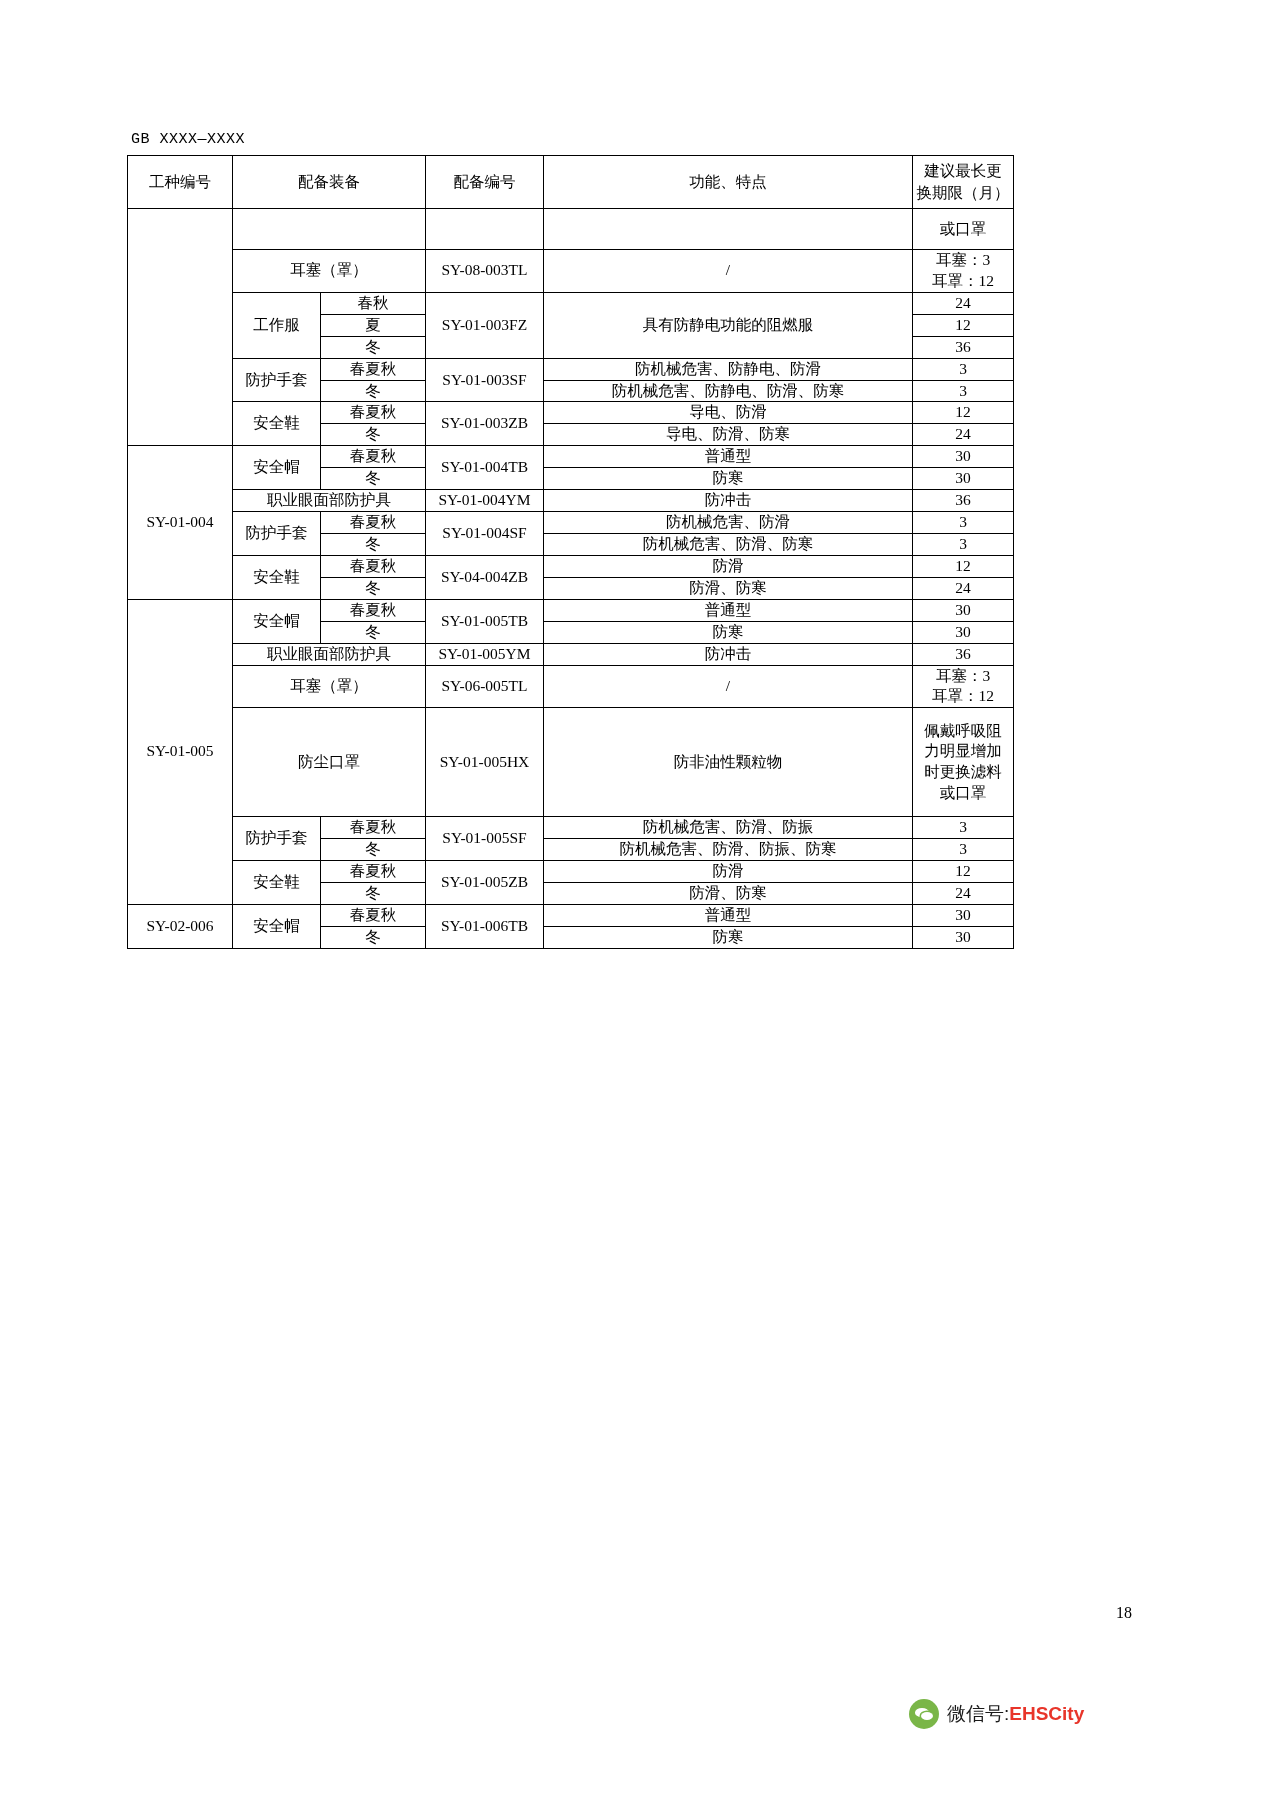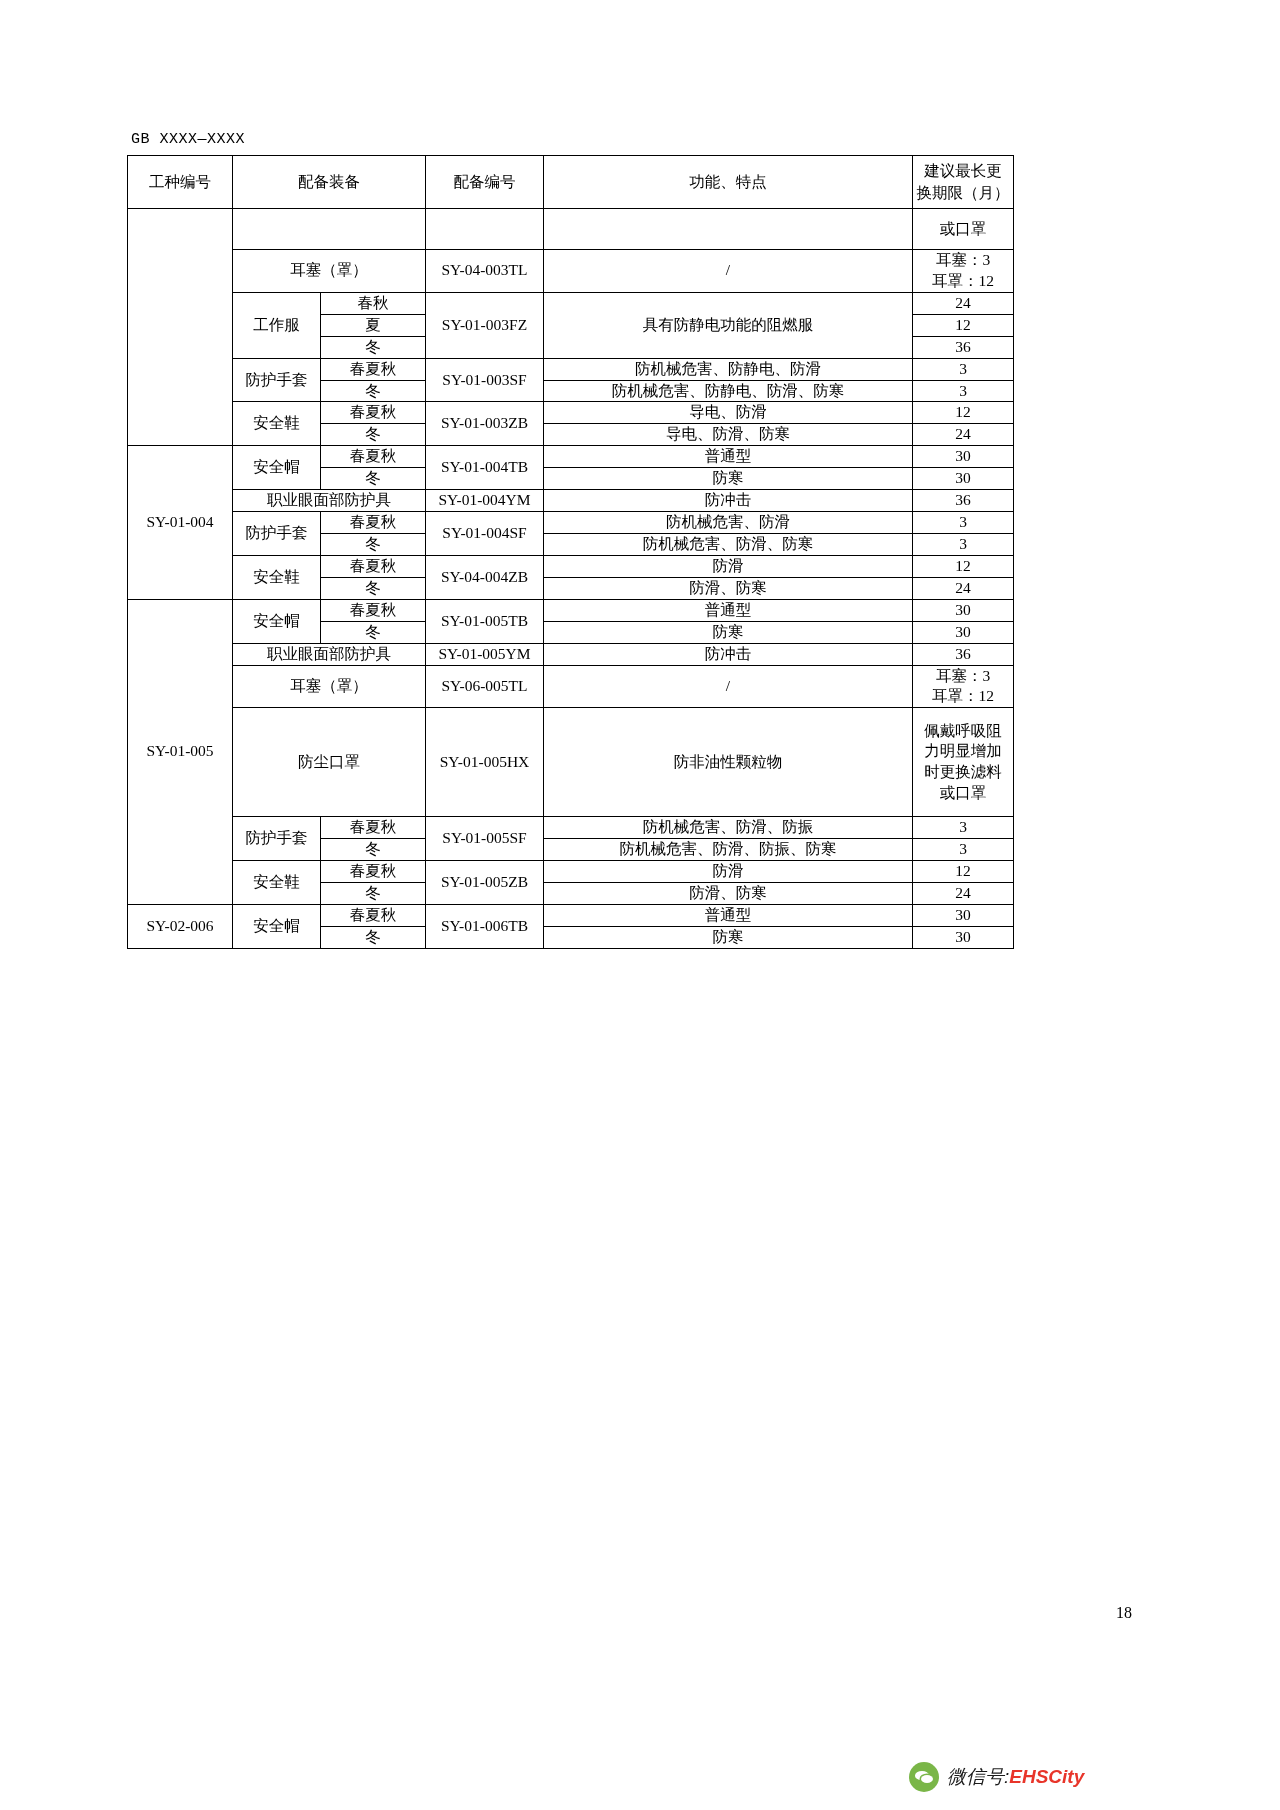--- a/index.html
+++ b/index.html
@@ -67,25 +67,24 @@
   .r40 { height: 40px; }
   .page-num {
     position: absolute;
     right: 148px;
     top: 1604px;
     font-size: 16px;
   }
   .wechat {
     position: absolute;
     left: 909px;
-    top: 1762px;
+    top: 1699px;
     display: flex;
     align-items: center;
     gap: 8px;
-    font-style: italic;
   }
   .wechat-badge {
     width: 30px;
     height: 30px;
     border-radius: 50%;
     background: #7ab648;
     position: relative;
     flex: none;
   }
   .wechat-badge::before {
@@ -148,21 +147,21 @@
       <tr>
         <td rowspan="9"></td>
         <td colspan="2" class="r40"></td>
         <td></td>
         <td class="l"></td>
         <td>或口罩</td>
       </tr>
 
       <tr>
         <td colspan="2">耳塞（罩）</td>
-        <td>SY-04-003TL</td>
+        <td>SY-08-003TL</td>
         <td class="l">/</td>
         <td class="cell-multiline">
           <div>耳塞：3</div>
           <div>耳罩：12</div>
         </td>
       </tr>
 
       <tr>
         <td rowspan="3">工作服</td>
         <td>春秋</td>

